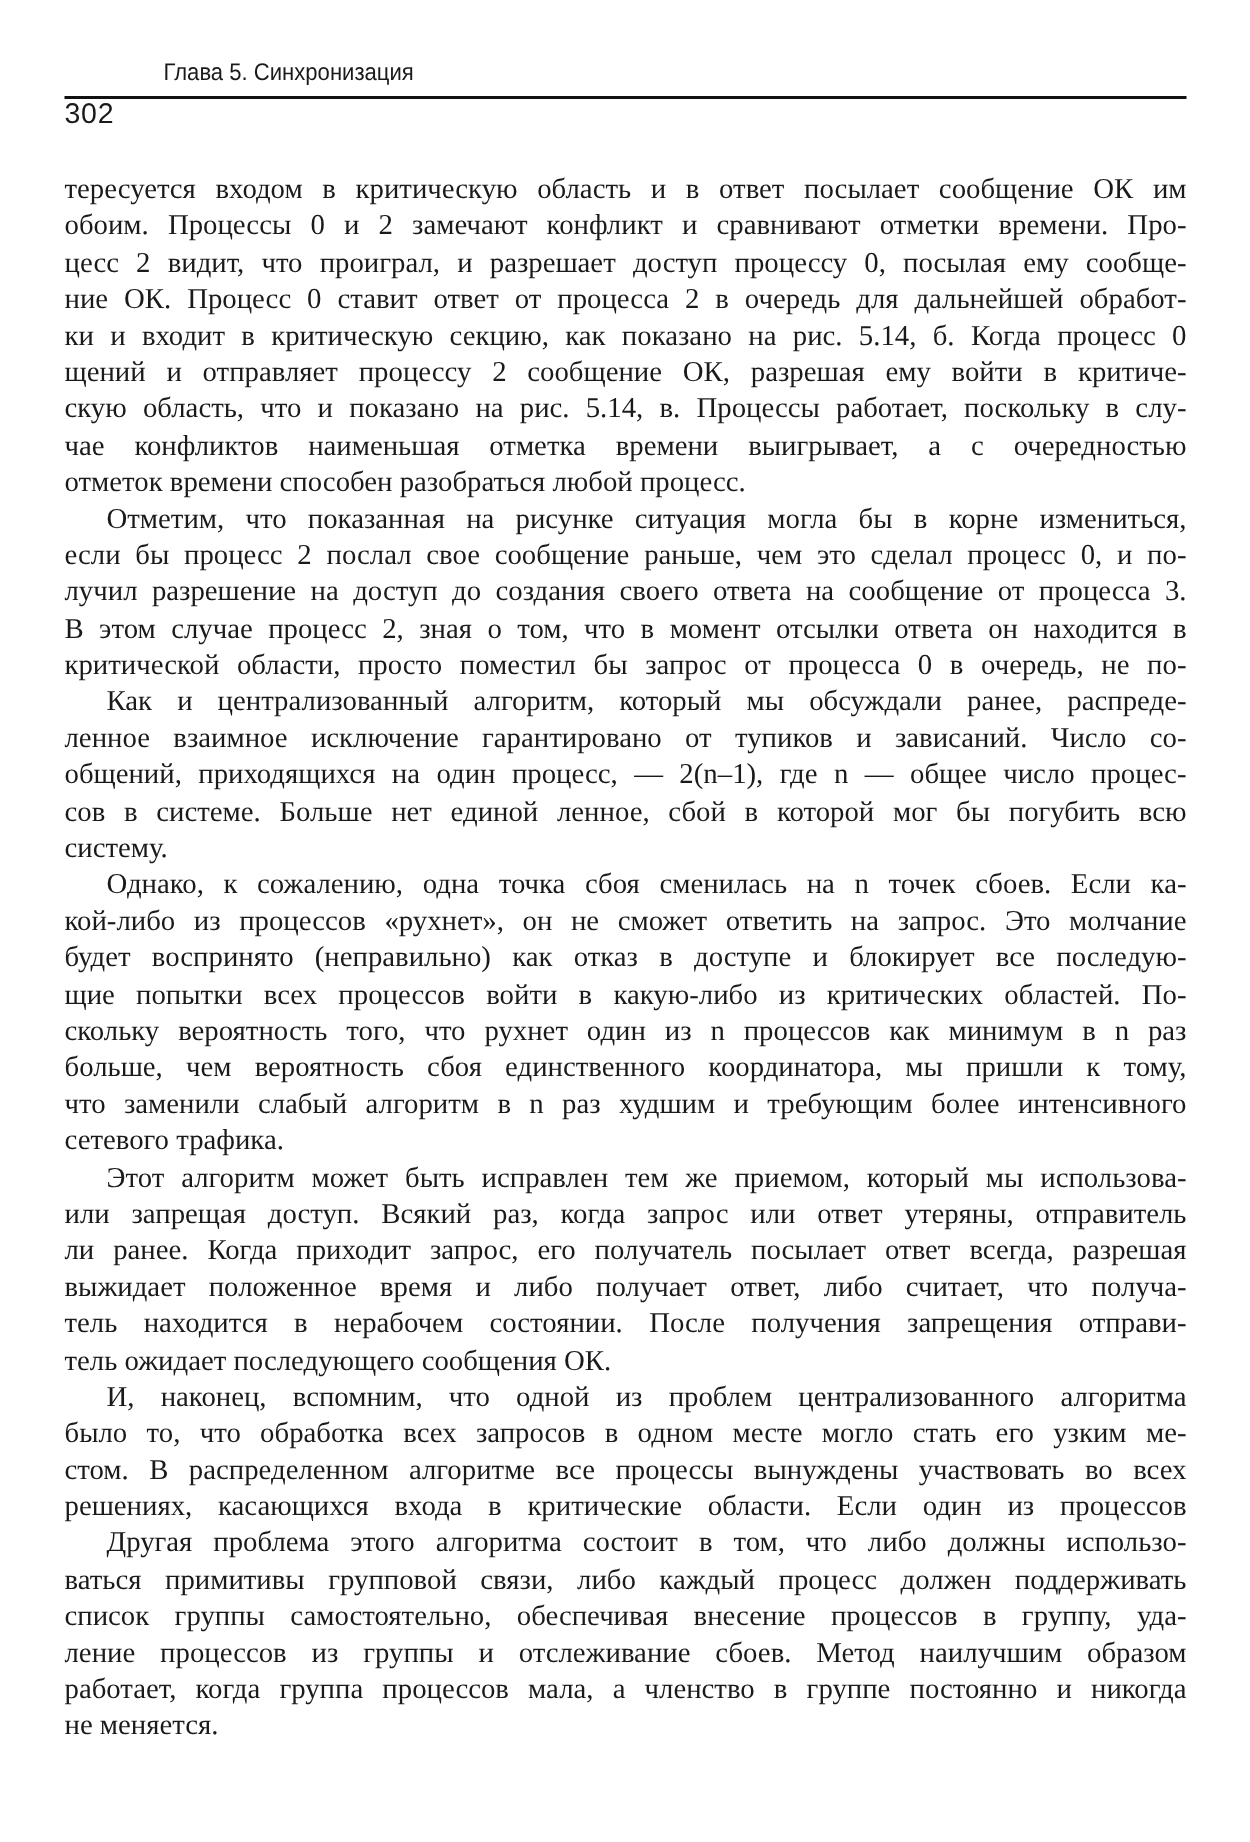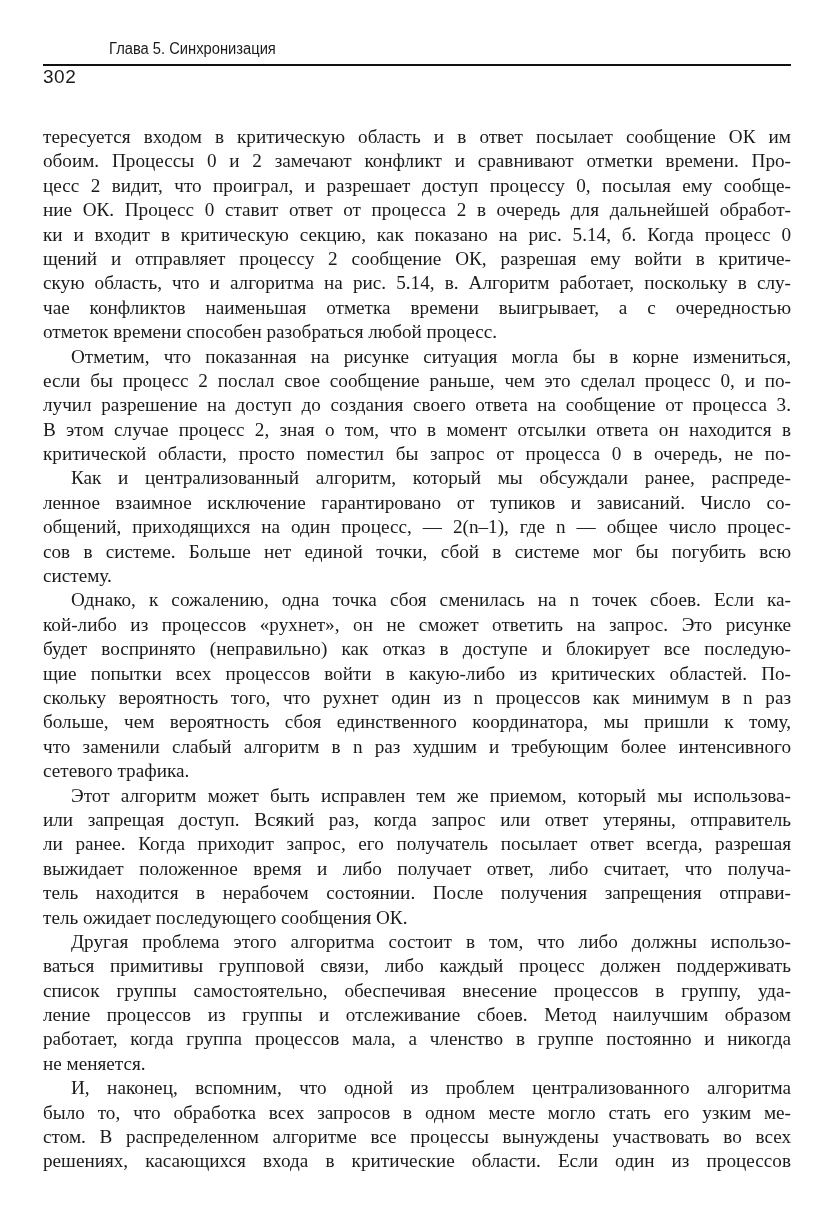--- a/index.html
+++ b/index.html
@@ -1,21 +1,21 @@
 <!DOCTYPE html>
 <html><head>
 <meta charset="utf-8">
 <style>
   html, body { margin:0; padding:0; background:#ffffff; }
   body { width:833px; height:1228px; position:relative; overflow:hidden; color:#1a1a1a; }
   .header { position:absolute; left:43px; top:36px; width:748px; height:30px; }
   .page-num { position:absolute; left:0; top:2px; font-family:"Liberation Sans", sans-serif; font-weight:normal; font-size:19px; letter-spacing:0.5px;margin-top:28px; }
   .chapter { position:absolute; left:66px; top:4px; font-family:"Liberation Sans", sans-serif; font-size:16px; transform:scaleX(0.92); transform-origin:left; }
   .rule { position:absolute; left:0; top:28px; width:748px; height:2px; background:#111; }
-  .body { position:absolute; left:43px; top:125px; width:748px; font-family:"Liberation Serif", serif; font-size:19.2px; line-height:24.4px; }
+  .body { position:absolute; left:43px; top:115px; width:748px; font-family:"Liberation Serif", serif; font-size:19.2px; line-height:24.4px; }
   .line { display:block; white-space:nowrap; text-align:justify; text-align-last:justify; height:24.4px; }
   .line.last { text-align-last:left; }
   .line.indent { padding-left:28px; }
 </style>
 </head>
 <body>
 
 <div class="header">
   <span class="page-num">302</span>
   <span class="chapter">Глава 5. Синхронизация</span>
@@ -23,63 +23,63 @@
 </div>
 
 <div class="body">
   <div>
     <span class="line">тересуется входом в критическую область и в ответ посылает сообщение ОК им</span>
     <span class="line">обоим. Процессы 0 и 2 замечают конфликт и сравнивают отметки времени. Про-</span>
     <span class="line">цесс 2 видит, что проиграл, и разрешает доступ процессу 0, посылая ему сообще-</span>
     <span class="line">ние ОК. Процесс 0 ставит ответ от процесса 2 в очередь для дальнейшей обработ-</span>
     <span class="line">ки и входит в критическую секцию, как показано на рис. 5.14, б. Когда процесс 0</span>
     <span class="line">щений и отправляет процессу 2 сообщение ОК, разрешая ему войти в критиче-</span>
-    <span class="line">скую область, что и алгоритма на рис. 5.14, в. Алгоритм работает, поскольку в слу-</span>
+    <span class="line">скую область, что и показано на рис. 5.14, в. Процессы работает, поскольку в слу-</span>
     <span class="line">чае конфликтов наименьшая отметка времени выигрывает, а с очередностью</span>
     <span class="line last">отметок времени способен разобраться любой процесс.</span>
   </div>
   <div>
     <span class="line indent">Отметим, что показанная на рисунке ситуация могла бы в корне измениться,</span>
     <span class="line">если бы процесс 2 послал свое сообщение раньше, чем это сделал процесс 0, и по-</span>
     <span class="line">лучил разрешение на доступ до создания своего ответа на сообщение от процесса 3.</span>
     <span class="line">В этом случае процесс 2, зная о том, что в момент отсылки ответа он находится в</span>
     <span class="line">критической области, просто поместил бы запрос от процесса 0 в очередь, не по-</span>
   </div>
   <div>
     <span class="line indent">Как и централизованный алгоритм, который мы обсуждали ранее, распреде-</span>
     <span class="line">ленное взаимное исключение гарантировано от тупиков и зависаний. Число со-</span>
     <span class="line">общений, приходящихся на один процесс, — 2(n–1), где n — общее число процес-</span>
-    <span class="line">сов в системе. Больше нет единой точки, сбой в системе мог бы погубить всю</span>
+    <span class="line">сов в системе. Больше нет единой ленное, сбой в которой мог бы погубить всю</span>
     <span class="line last">систему.</span>
   </div>
   <div>
     <span class="line indent">Однако, к сожалению, одна точка сбоя сменилась на n точек сбоев. Если ка-</span>
-    <span class="line">кой-либо из процессов «рухнет», он не сможет ответить на запрос. Это рисунке</span>
+    <span class="line">кой-либо из процессов «рухнет», он не сможет ответить на запрос. Это молчание</span>
     <span class="line">будет воспринято (неправильно) как отказ в доступе и блокирует все последую-</span>
     <span class="line">щие попытки всех процессов войти в какую-либо из критических областей. По-</span>
     <span class="line">скольку вероятность того, что рухнет один из n процессов как минимум в n раз</span>
     <span class="line">больше, чем вероятность сбоя единственного координатора, мы пришли к тому,</span>
     <span class="line">что заменили слабый алгоритм в n раз худшим и требующим более интенсивного</span>
     <span class="line last">сетевого трафика.</span>
   </div>
   <div>
     <span class="line indent">Этот алгоритм может быть исправлен тем же приемом, который мы использова-</span>
     <span class="line">или запрещая доступ. Всякий раз, когда запрос или ответ утеряны, отправитель</span>
     <span class="line">ли ранее. Когда приходит запрос, его получатель посылает ответ всегда, разрешая</span>
     <span class="line">выжидает положенное время и либо получает ответ, либо считает, что получа-</span>
     <span class="line">тель находится в нерабочем состоянии. После получения запрещения отправи-</span>
     <span class="line last">тель ожидает последующего сообщения ОК.</span>
   </div>
   <div>
+    <span class="line indent">И, наконец, вспомним, что одной из проблем централизованного алгоритма</span>
+    <span class="line">было то, что обработка всех запросов в одном месте могло стать его узким ме-</span>
+    <span class="line">стом. В распределенном алгоритме все процессы вынуждены участвовать во всех</span>
+    <span class="line">решениях, касающихся входа в критические области. Если один из процессов</span>
+  </div>
+  <div>
     <span class="line indent">Другая проблема этого алгоритма состоит в том, что либо должны использо-</span>
     <span class="line">ваться примитивы групповой связи, либо каждый процесс должен поддерживать</span>
     <span class="line">список группы самостоятельно, обеспечивая внесение процессов в группу, уда-</span>
     <span class="line">ление процессов из группы и отслеживание сбоев. Метод наилучшим образом</span>
     <span class="line">работает, когда группа процессов мала, а членство в группе постоянно и никогда</span>
     <span class="line last">не меняется.</span>
   </div>
-  <div>
-    <span class="line indent">И, наконец, вспомним, что одной из проблем централизованного алгоритма</span>
-    <span class="line">было то, что обработка всех запросов в одном месте могло стать его узким ме-</span>
-    <span class="line">стом. В распределенном алгоритме все процессы вынуждены участвовать во всех</span>
-    <span class="line">решениях, касающихся входа в критические области. Если один из процессов</span>
-  </div>
 </div>
 
 </body></html>

